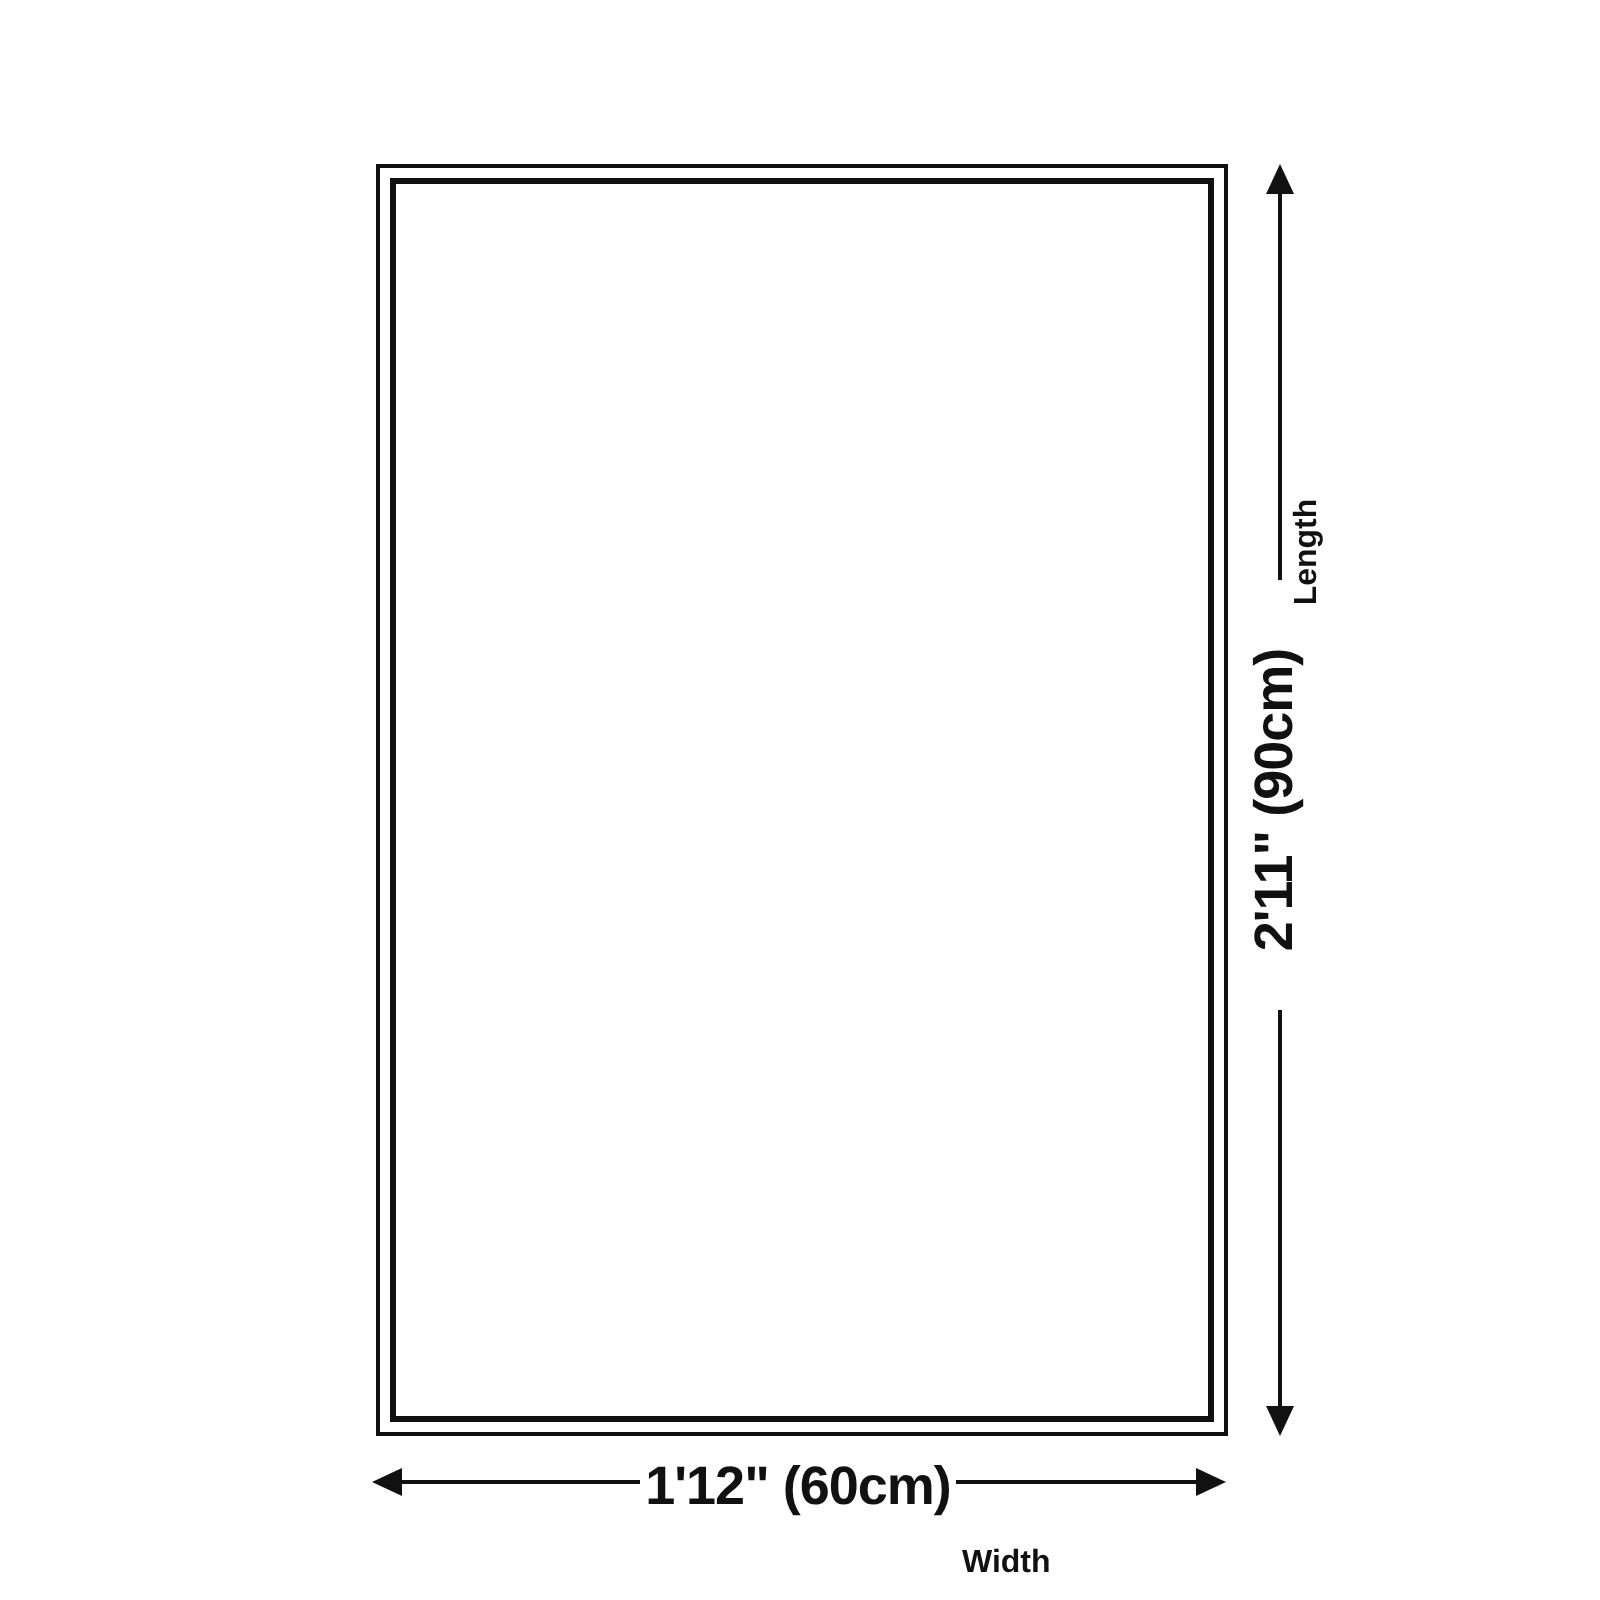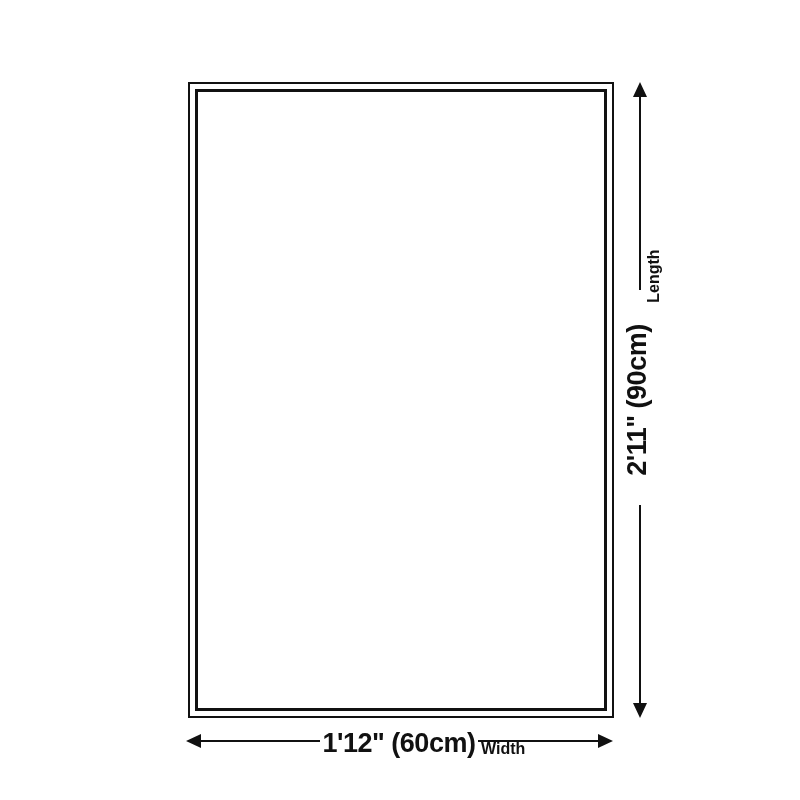--- a/index.html
+++ b/index.html
@@ -43,21 +43,21 @@
   .dim-sub {
     position:absolute; color:#111;
     font-weight:700; font-size:16px;
     text-align:center; white-space:nowrap;
   }
   .rot { transform:rotate(-90deg); transform-origin:center center; }
 
   .value-v { left:552px; top:383px; width:170px; height:34px; line-height:34px; }
   .label-v { left:624px; top:268px; width:60px;  height:16px; line-height:16px; }
   .value-h { left:318px; top:727px; width:162px; height:32px; line-height:32px; }
-  .label-h { left:481px; top:740px; }
+  .label-h { left:481px; top:773px; }
 </style>
 </head>
 <body>
 
 <div class="stage">
 
   <div class="outline-outer">
     <div class="outline-inner"></div>
   </div>
 

